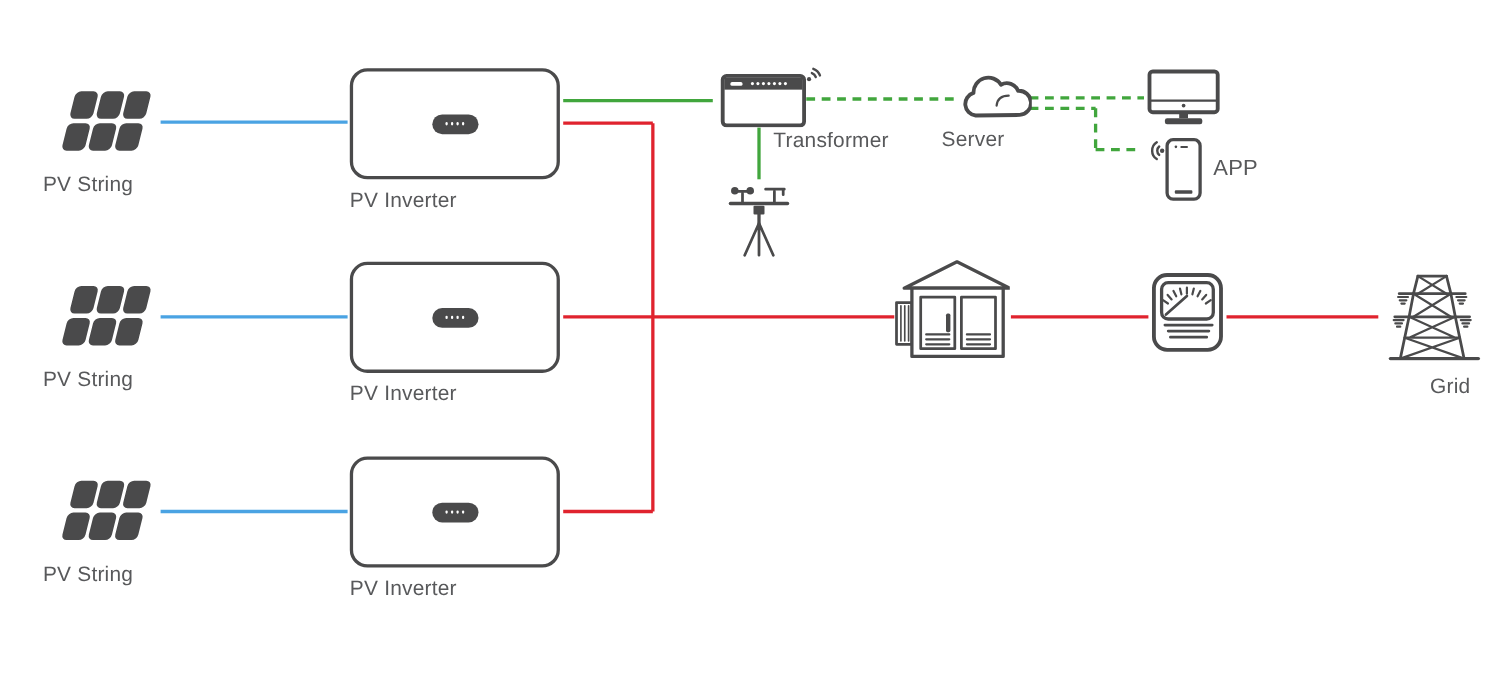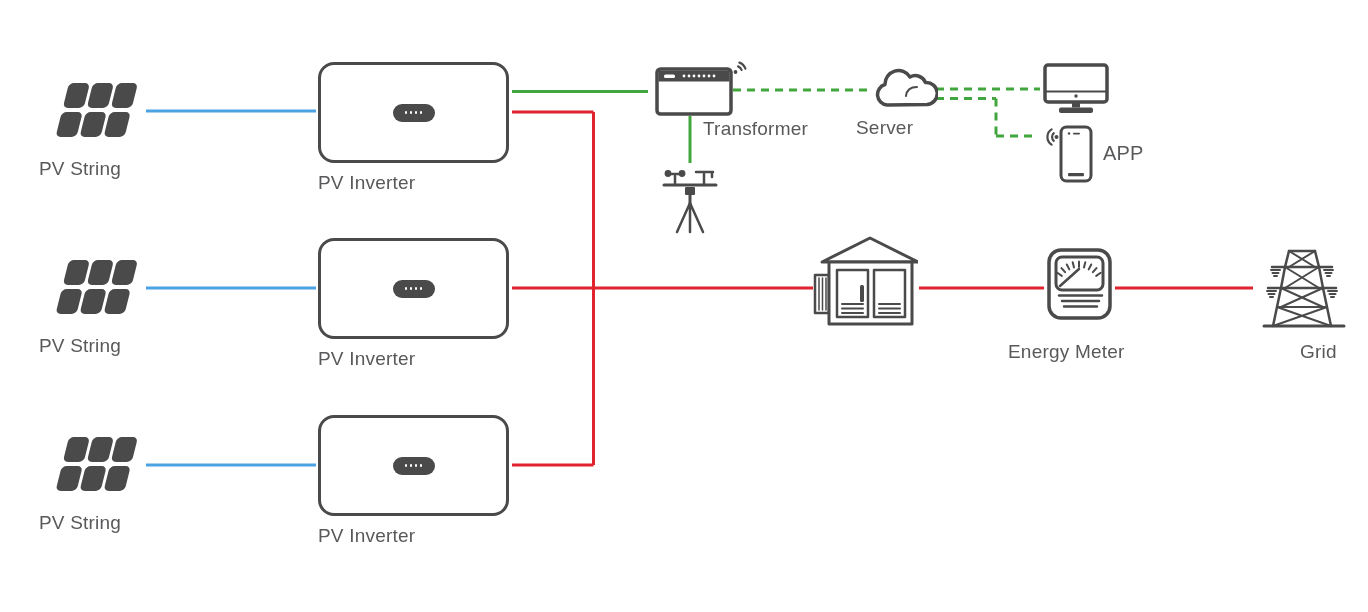--- a/index.html
+++ b/index.html
@@ -199,21 +199,20 @@
       <path d="M28,20.6 L26.7,15.3"></path>
         <path d="M33,20 L33,14.5"></path>
         <path d="M38,20.6 L39.3,15.3"></path>
       <path d="M42.7,22.4 L45.2,17.5"></path>
         <path d="M46.9,25.2 L50.5,21.1"></path>
         <path d="M50.2,28.9 L54.7,25.8"></path>
     </g>
     <path class="sd" d="M14,39 L33,22" stroke-width="2.5"></path>
     <path class="sd" d="M13,48.5 H56 M16,54 H53 M18,59.5 H51" stroke-width="2.5"></path>
   </svg>
-  <div class="lbl c" style="left:1008px;top:340px;width:145px">Energy Meter</div>
 
   <svg class="node" style="left:1256px;top:236px" width="92" height="92">
     <path class="sd" d="M8,90 H88" stroke-width="3"></path>
     <path class="sd" d="M33,15 H59" stroke-width="2.5"></path>
     <path class="sd" d="M33,15 L29,31 M59,15 L63,31" stroke-width="2.5"></path>
     <path class="sd" d="M33,15 L59,31 M59,15 L33,31" stroke-width="2"></path>
     <path class="sd" d="M16,31 H76" stroke-width="2.5"></path>
     <path class="sd" d="M29,31 L25,52 M63,31 L67,52" stroke-width="2.5"></path>
     <path class="sd" d="M29,31 L63,52 M63,31 L29,52" stroke-width="2"></path>
     <path class="sd" d="M12,52 H80" stroke-width="2.5"></path>

